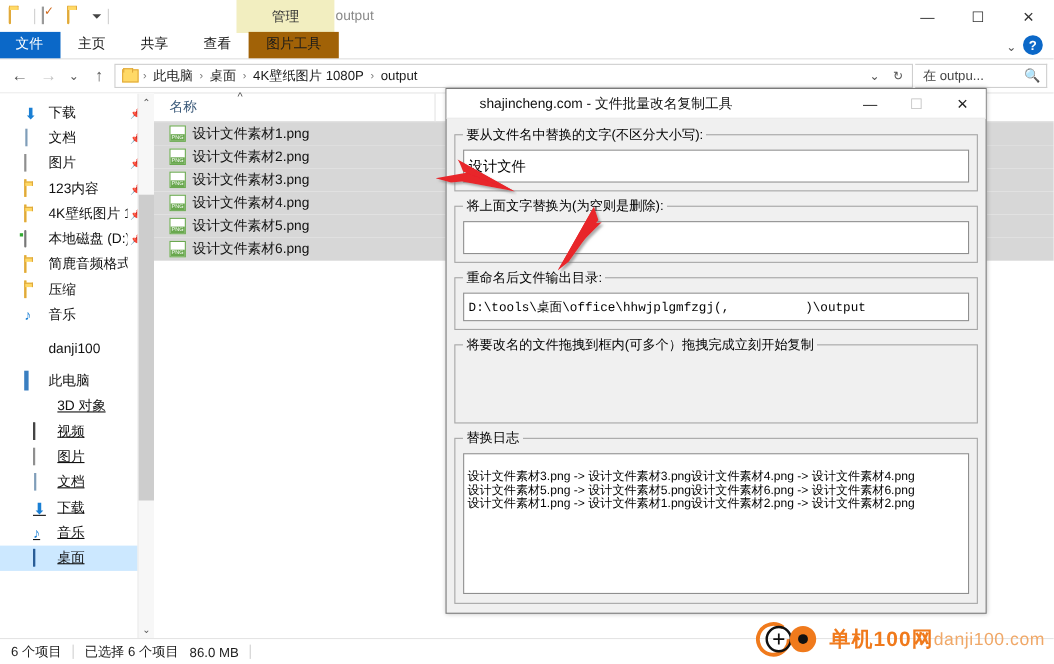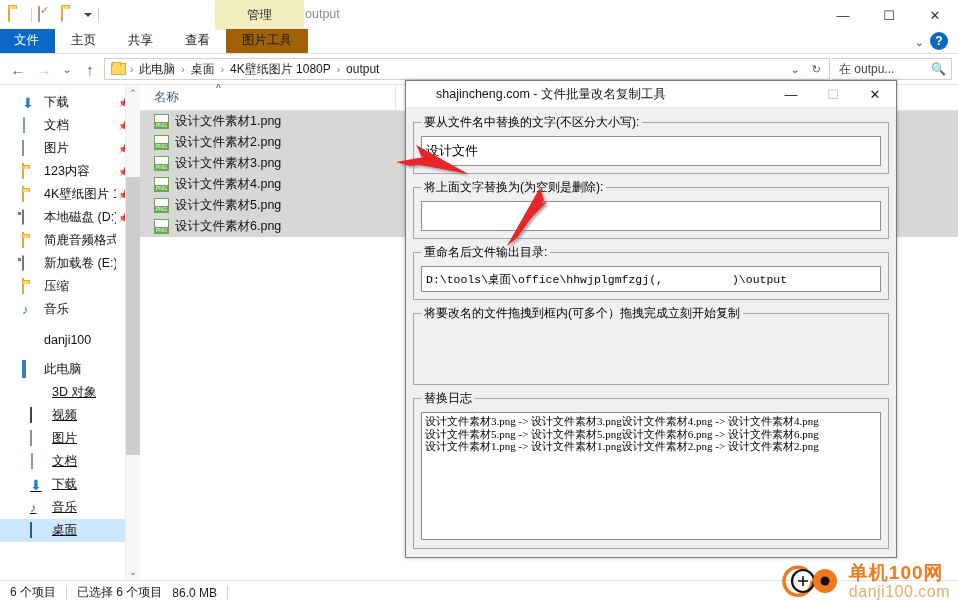--- a/index.html
+++ b/index.html
@@ -119,30 +119,30 @@
   .dlg-wc div { width:42px; height:27px; display:flex; align-items:center; justify-content:center; font-size:13px; color:#222; }
   .dlg-wc .dis { color:#c0c0c0; }
 
   .dlg-body { flex:1; padding:6px 7px 8px; display:flex; flex-direction:column; gap:5px; }
   fieldset { border:1px solid #a6a6a6; margin:0; padding:5px 7px 7px; background:#f0f0f0; }
   legend { font-size:12px; padding:0 3px; color:#000; }
   .tinput { width:100%; border:1px solid #8f8f8f; background:#fff; height:30px; font-size:13px;
      padding:4px 4px; font-family:"Liberation Sans", sans-serif; outline:none; }
   .tinput.mono { font-family:"Liberation Mono", monospace; font-size:11.5px; height:26px; letter-spacing:0px; }
   .dropzone { height:50px; background:#f0f0f0; border:none; }
-  .logarea { flex:1; border:1px solid #8f8f8f; background:#fff; padding:2px 3px; overflow:hidden;
-     font-family:Liberation Serif, serif; font-size:11px; line-height:12.5px; white-space:pre; color:#000; }
+  .logarea { flex:1; border:1px solid #8f8f8f; background:#fff; padding:14px 3px; overflow:hidden;
+     font-family:Liberation Sans, sans-serif; font-size:11px; line-height:12.5px; white-space:pre; color:#000; }
   fieldset.loggroup { flex:1; display:flex; flex-direction:column; padding-bottom:8px; }
 
   
   .arrow { position:absolute; pointer-events:none; }
 
   
   .watermark { position:absolute; right:8px; bottom:4px; display:flex; align-items:center; gap:5px; }
-  .wm-text { display:flex; flex-direction:column; line-height:1; }
+  .wm-text { display:flex; line-height:1; }
   .wm-cn { font-size:19px; color:#f07a1c; font-weight:bold; letter-spacing:1px; }
   .wm-en { font-size:16px; color:#f0a868; letter-spacing:0.5px; margin-top:2px; }
 </style>
 </head>
 <body>
 
 <div id="explorer">
 
   <div class="titlebar">
     <div class="qat">
@@ -232,24 +232,20 @@
           <div class="navitem">
             <span class="ni"><span class="ni-disk"></span></span>
             <span class="label">本地磁盘 (D:)</span>
             <span class="pin" style="font-size: 9px; transform: none;">📌</span>
           </div>
           <div class="navitem">
             <span class="ni"><span class="ni-folder"></span></span>
             <span class="label">简鹿音频格式转换</span>
           </div>
           <div class="navitem">
-            <span class="ni"><span class="ni-disk"></span></span>
-            <span class="label">新加载卷 (E:)</span>
-          </div>
-          <div class="navitem">
             <span class="ni"><span class="ni-folder"></span></span>
             <span class="label">压缩</span>
           </div>
           <div class="navitem">
             <span class="ni ni-music">♪</span>
             <span class="label">音乐</span>
           </div>
           <div class="navitem" style="margin-top: 7px;">
             <span class="ni"><span class="ni-cloud"></span></span>
             <span class="label">danji100</span>

